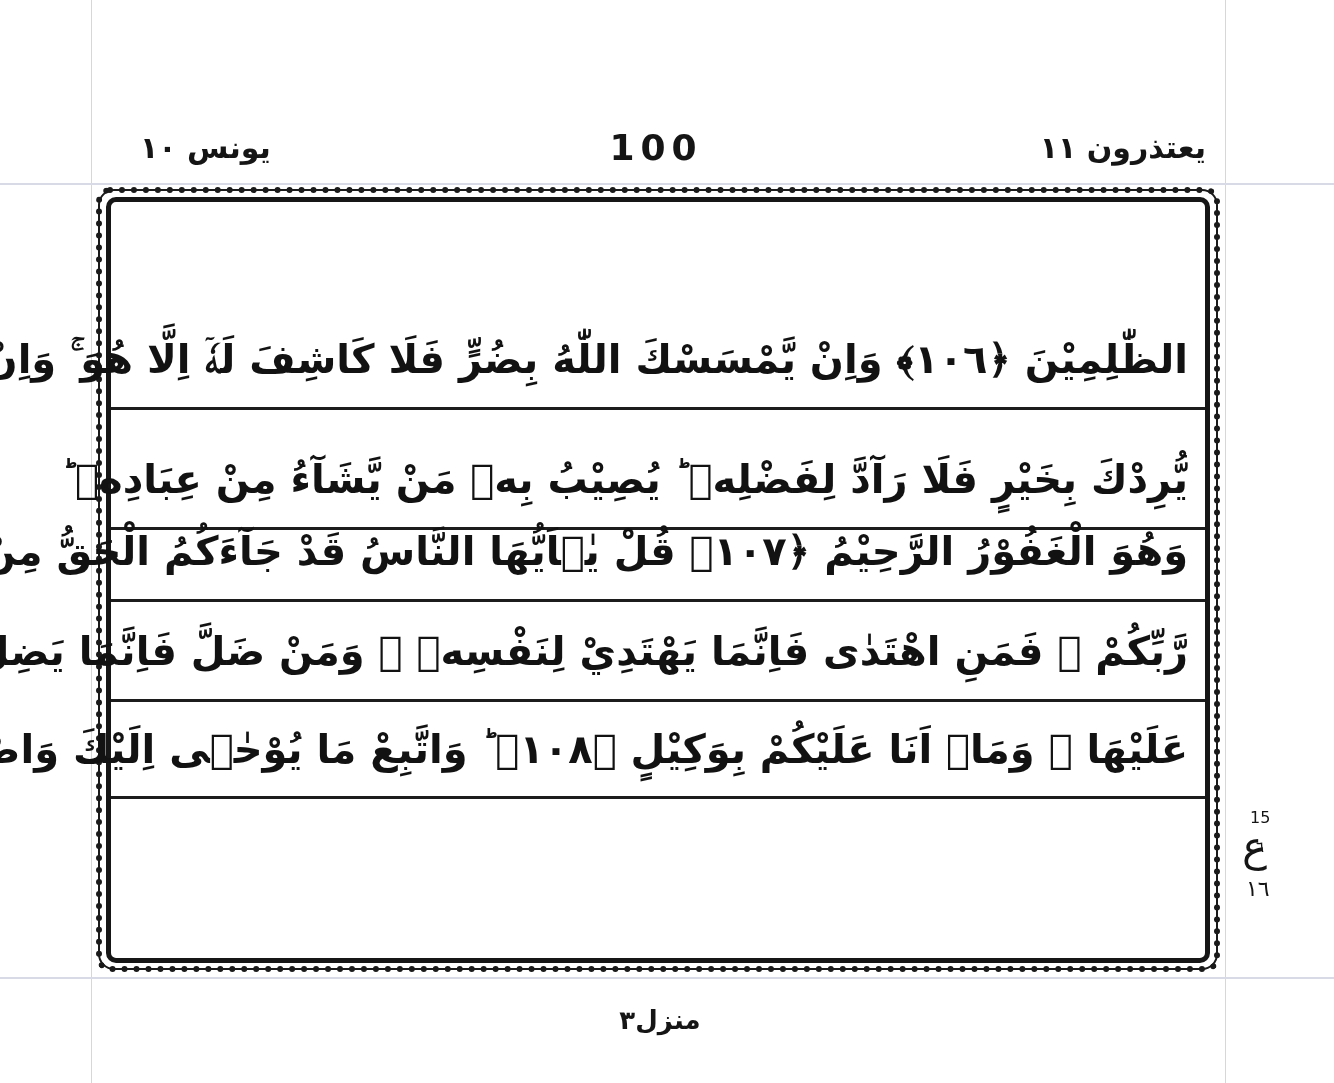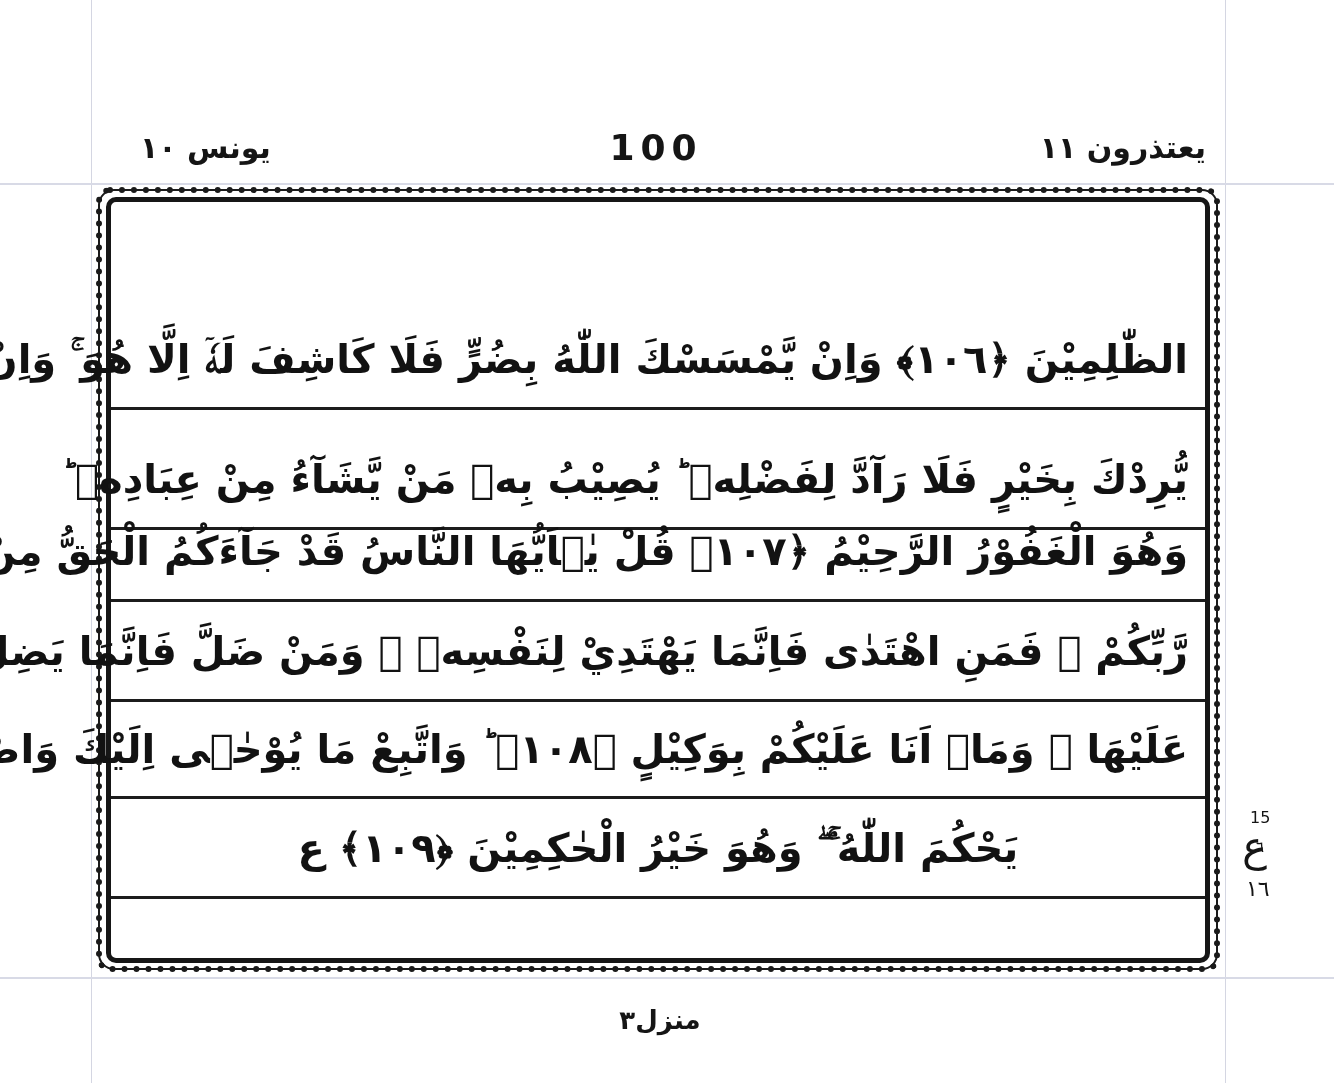--- a/index.html
+++ b/index.html
@@ -196,23 +196,20 @@
     </div>
     <div class="verse-row" style="top:300px;">
       <div class="verse-text">وَهُوَ الْغَفُوْرُ الرَّحِيْمُ ﴿١٠٧﴾ قُلْ يٰۤاَيُّهَا النَّاسُ قَدْ جَآءَكُمُ الْحَقُّ مِنْ</div>
     </div>
     <div class="verse-row" style="top:400px;">
       <div class="verse-text">رَّبِّكُمْ ۚ فَمَنِ اهْتَدٰى فَاِنَّمَا يَهْتَدِيْ لِنَفْسِهٖ ۚ وَمَنْ ضَلَّ فَاِنَّمَا يَضِلُّ</div>
     </div>
     <div class="verse-row" style="top:500px; height:97px;">
       <div class="verse-text">عَلَيْهَا ۚ وَمَاۤ اَنَا عَلَيْكُمْ بِوَكِيْلٍ ﴿١٠٨﴾ ؕ وَاتَّبِعْ مَا يُوْحٰۤى اِلَيْكَ وَاصْبِرْ حَتّٰى</div>
     </div>
-    <div class="verse-row" style="top:597px;">
-      <div class="verse-text centered">يَحْكُمَ اللّٰهُ ۚ ۖ وَهُوَ خَيْرُ الْحٰكِمِيْنَ ﴿١٠٩﴾ ع</div>
-    </div>
     <div class="verse-row last" style="top:697px; height:59px;">
       <div class="verse-text centered"></div>
     </div>
   </div>
 </div>
 
 <div class="ruku-marker">
   <span class="ruku-top">15</span>
   <span class="ruku-letter">ع</span>
   <span class="ruku-mid">٦</span>

